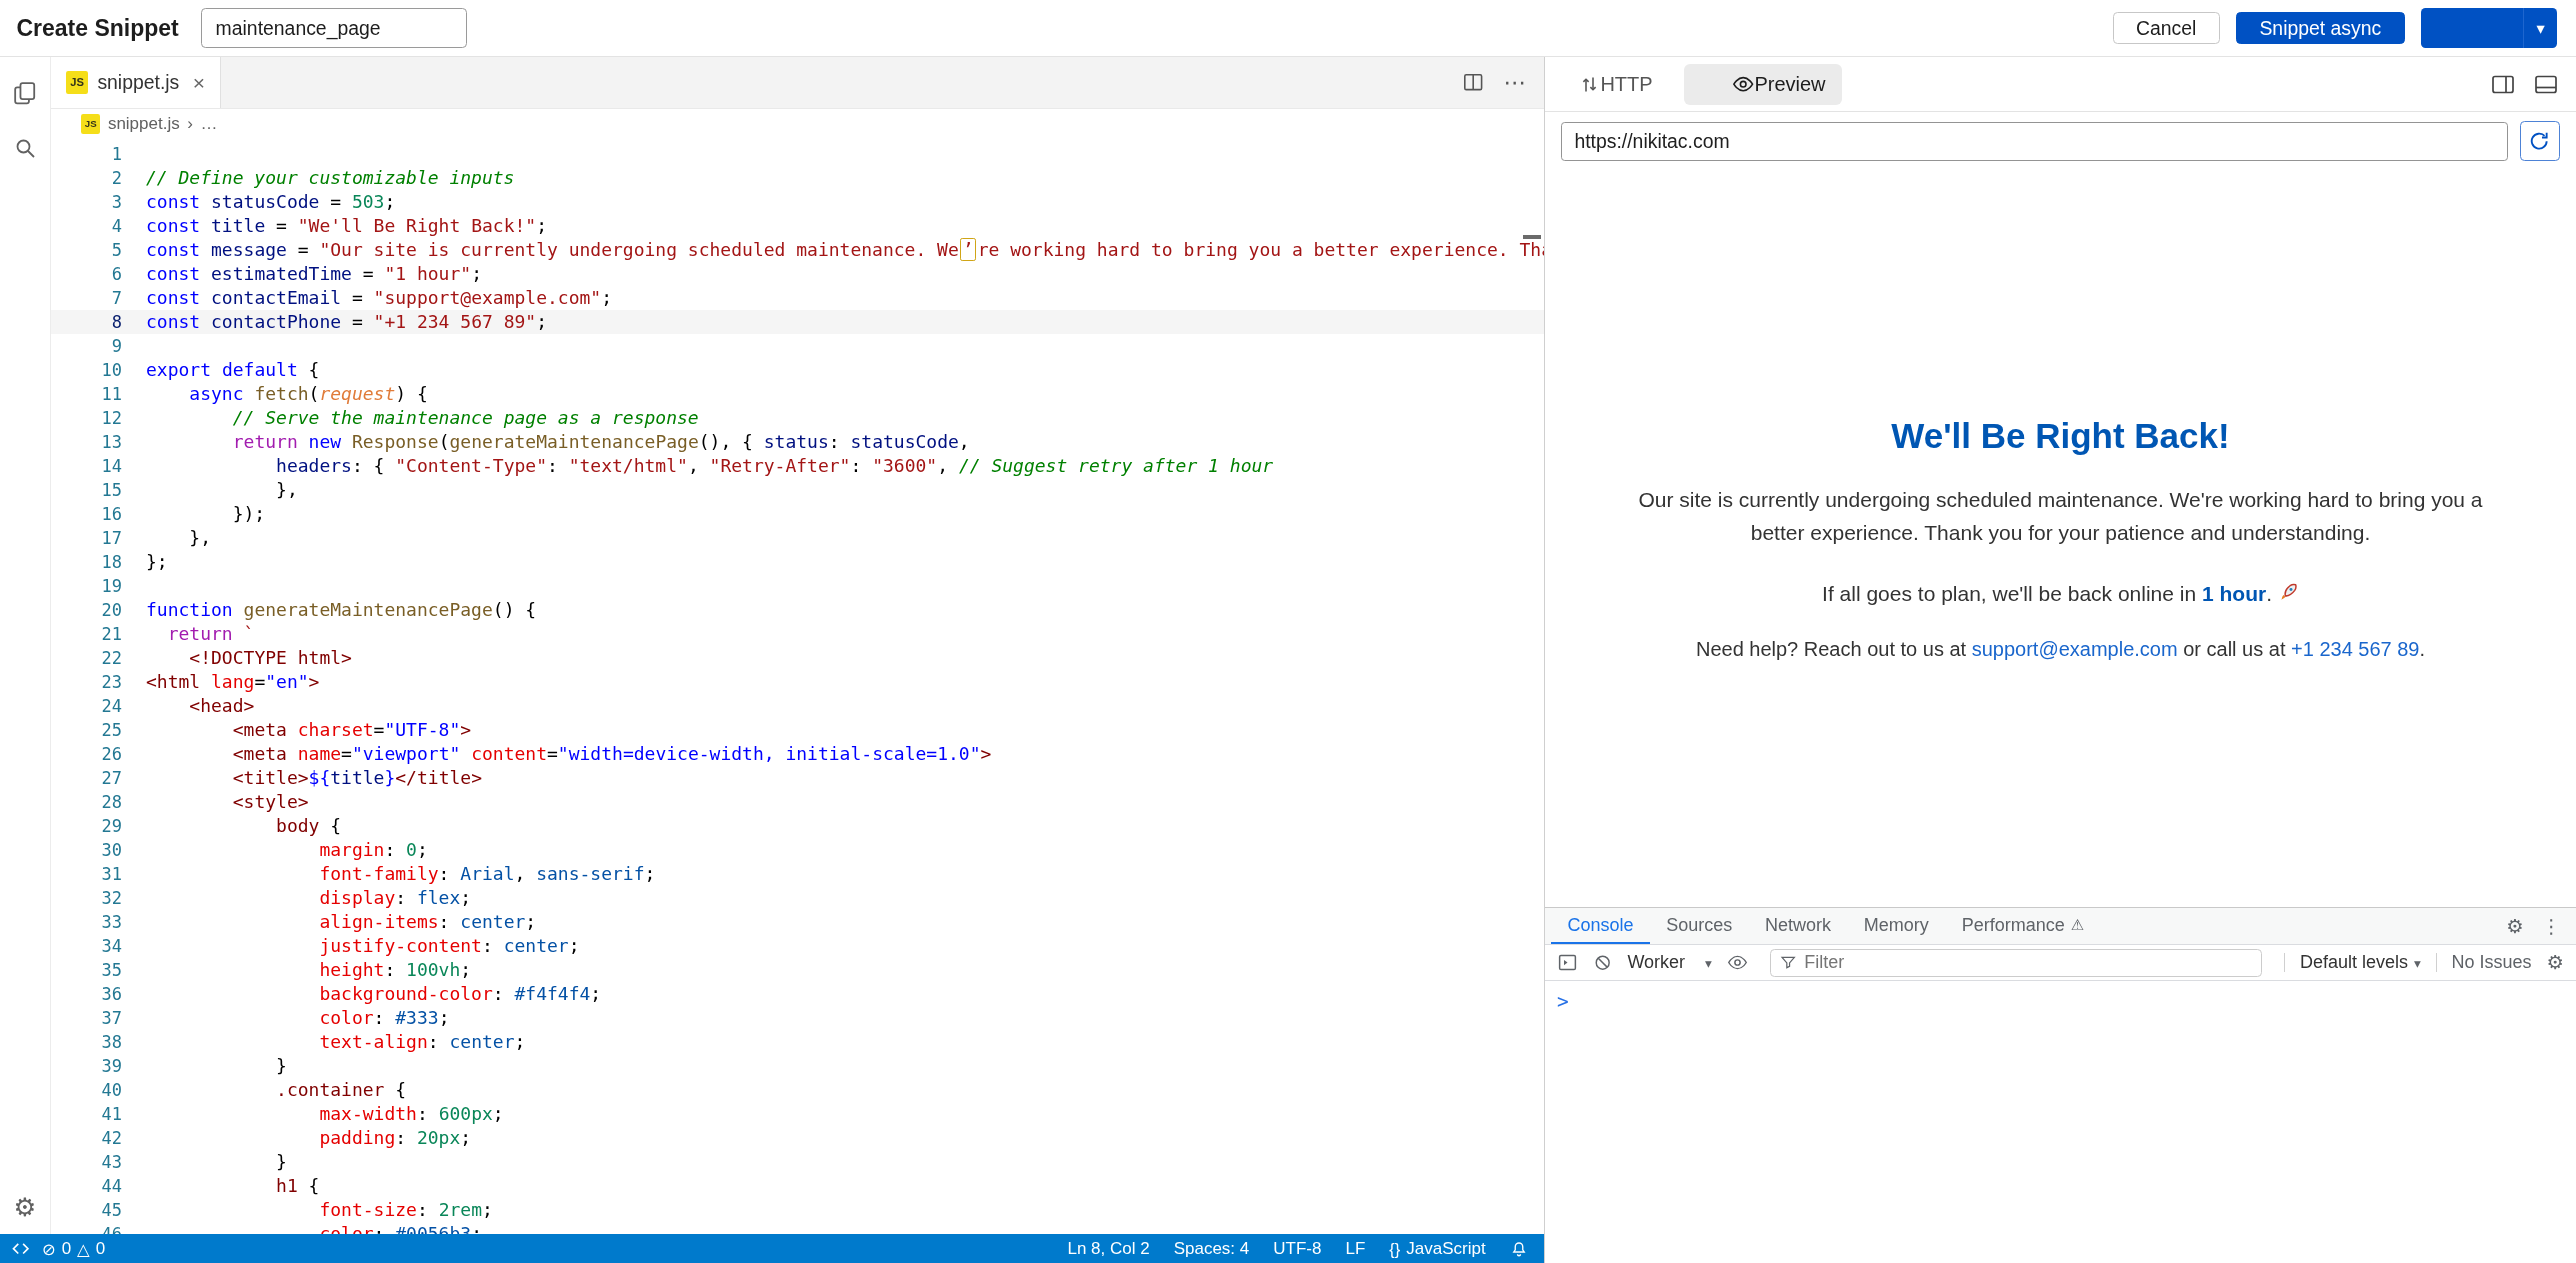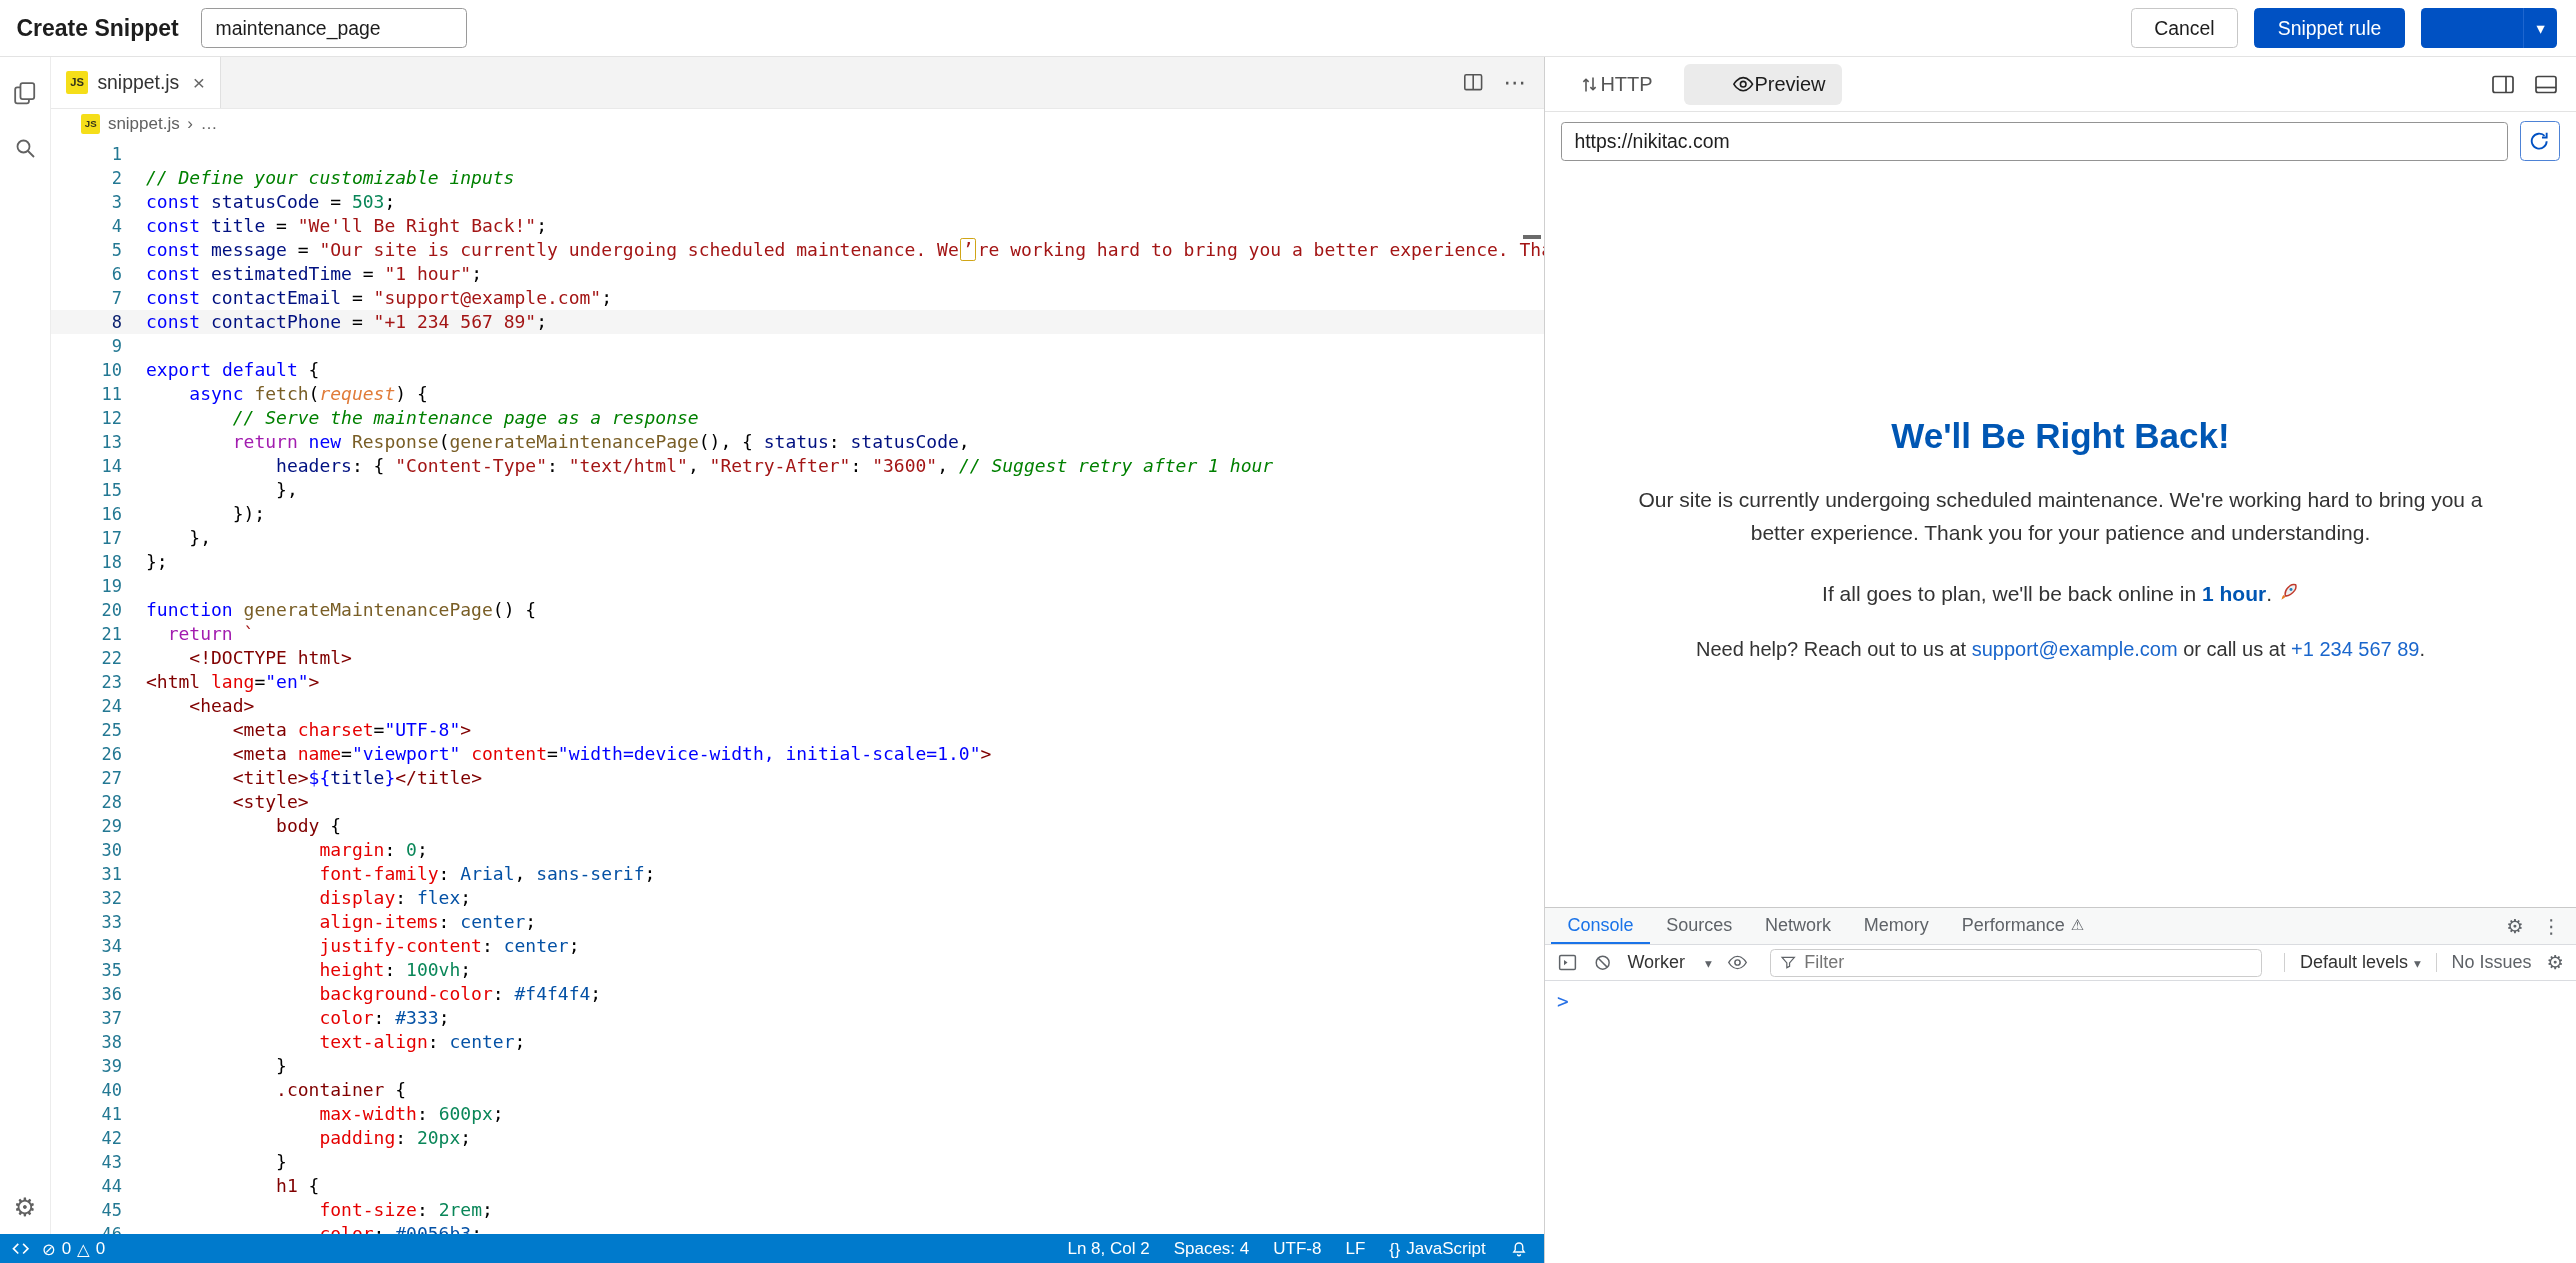--- a/index.html
+++ b/index.html
@@ -5,21 +5,21 @@
   * { box-sizing: border-box; margin: 0; padding: 0; }
   html,body { background:#ffffff; }
   body { font-family:"Liberation Sans", sans-serif; }
   .app { position:relative; width:2576px; height:1263px; background:#fff; overflow:hidden; }
 
   
   .topbar { height:57px; display:flex; align-items:center; padding:0 19.4px 0 16.4px; border-bottom:0.7px solid #e3e3e3; background:#fff; }
   .topbar .title { font-size:23px; font-weight:700; color:#1d1d1d; margin-right:22.4px; white-space:nowrap; }
   .name-input { width:266px; height:40px; border:0.7px solid #9a9a9a; border-radius:4.5px; font-size:19.4px; padding:0 13.5px; color:#1d1d1d; font-family:"Liberation Sans",sans-serif; }
   .topbar .spacer { flex:1; }
-  .btn { height:40px; display:inline-flex; align-items:center; justify-content:center; font-size:19.4px; border-radius:4.5px; padding:0 22.4px; cursor:pointer; white-space:nowrap; }
+  .btn { height:32px; display:inline-flex; align-items:center; justify-content:center; font-size:19.4px; border-radius:4.5px; padding:0 22.4px; cursor:pointer; white-space:nowrap; }
   .btn-plain { background:#fff; border:0.7px solid #c7c7c7; color:#1d1d1d; margin-right:16.4px; }
   .btn-blue { background:#0051c3; border:0.7px solid #0051c3; color:#fff; margin-right:16.4px; }
   .btn-deploy { display:flex; height:40px; border-radius:4.5px; overflow:hidden; }
   .btn-deploy .main { background:#0051c3; color:#fff; font-size:19.4px; display:flex; align-items:center; padding:0 21px; }
   .btn-deploy .caret { background:#0051c3; color:#fff; display:flex; align-items:center; padding:0 12px; border-left:0.7px solid #1e66cf; font-size:16.4px; }
 
   
   .main { display:flex; height:1207px; }
   .left { width:1544px; display:flex; flex-direction:column; }
   .left-top { flex:1; display:flex; overflow:hidden; }
@@ -123,21 +123,21 @@
 </head>
 <body>
 
 <div class="app">
 
   <div class="topbar">
     <div class="title">Create Snippet</div>
     <input class="name-input" value="maintenance_page" style="">
     <div class="spacer"></div>
     <button class="btn btn-plain">Cancel</button>
-    <button class="btn btn-blue">Snippet rule</button>
+    <button class="btn btn-blue">Snippet async</button>
     <div class="btn-deploy">
       <div class="main">Deploy</div>
       <div class="caret">
           <span>▾</span>
         </div>
     </div>
   </div>
 
   <div class="main">
 

